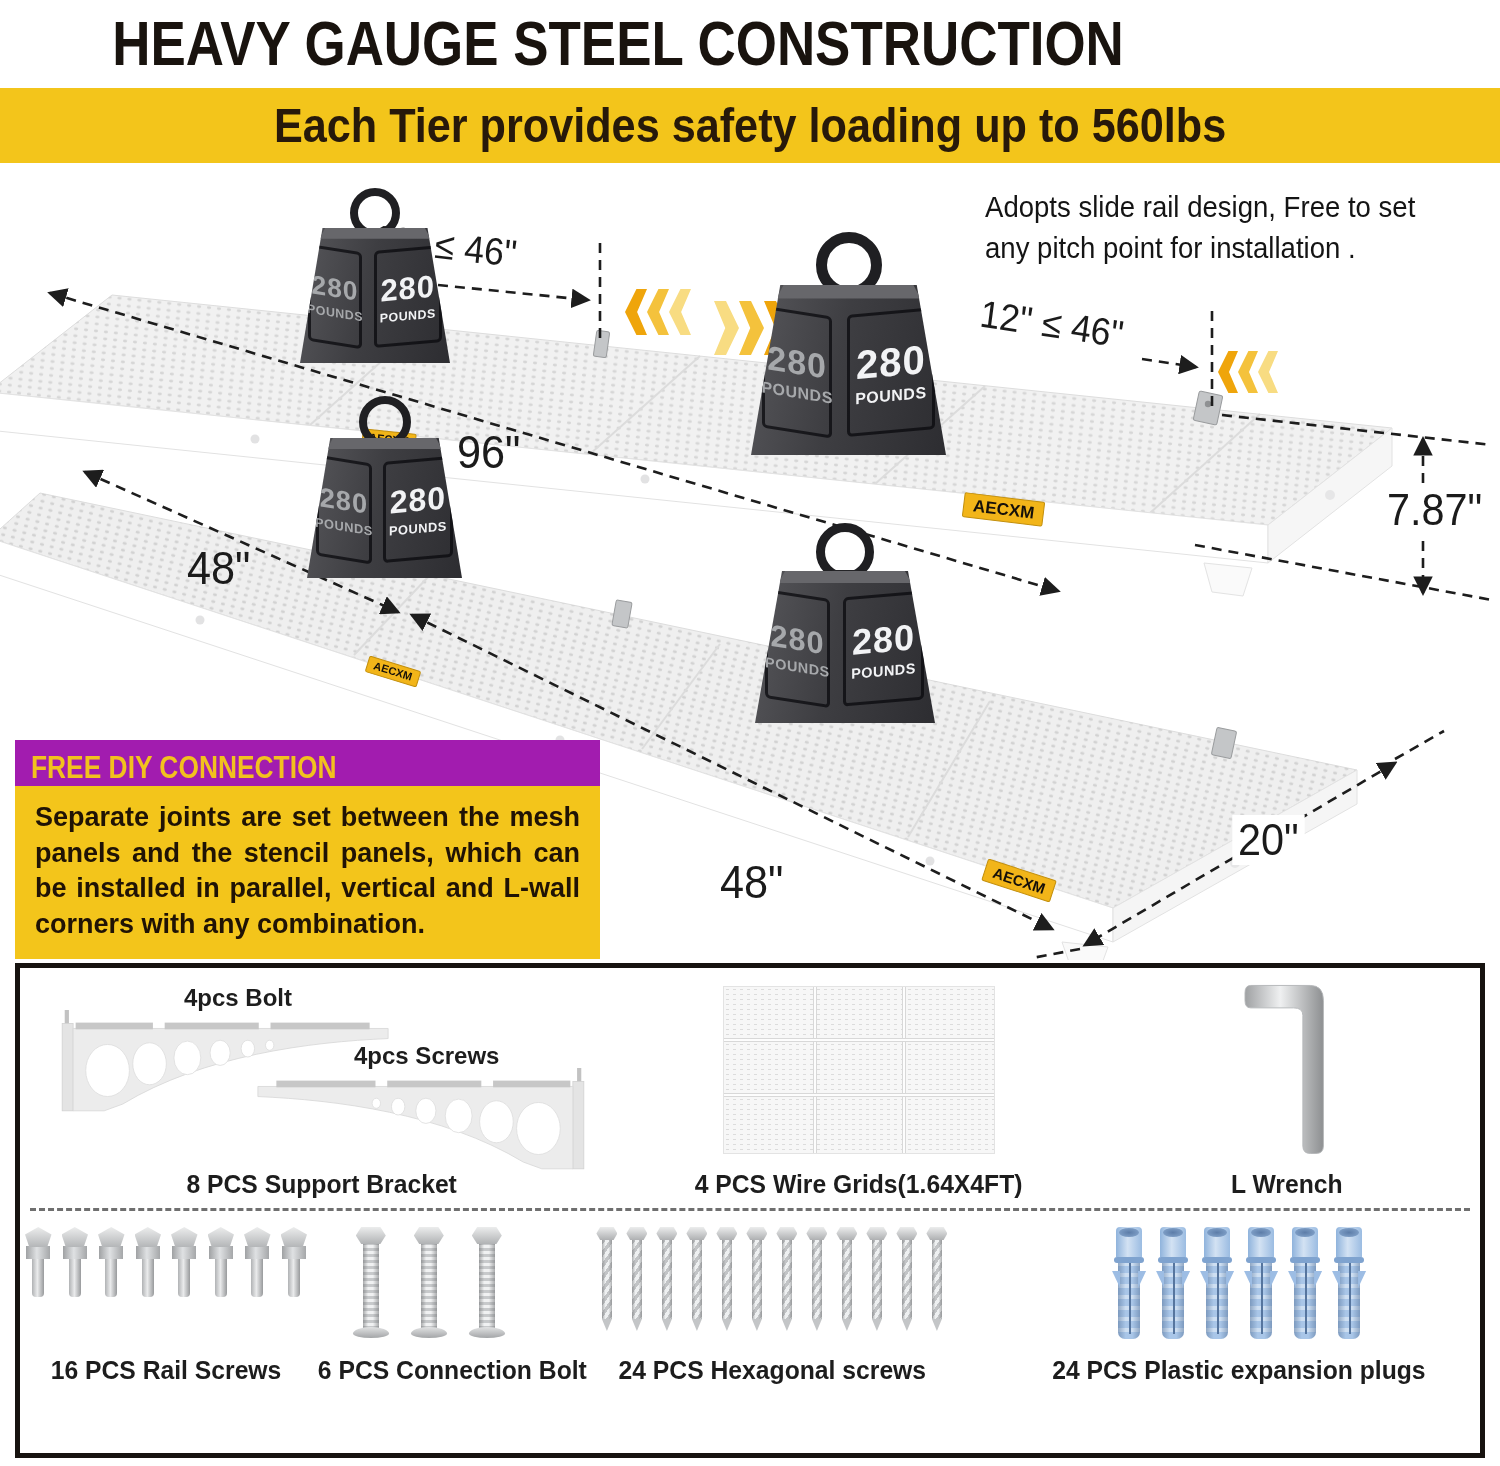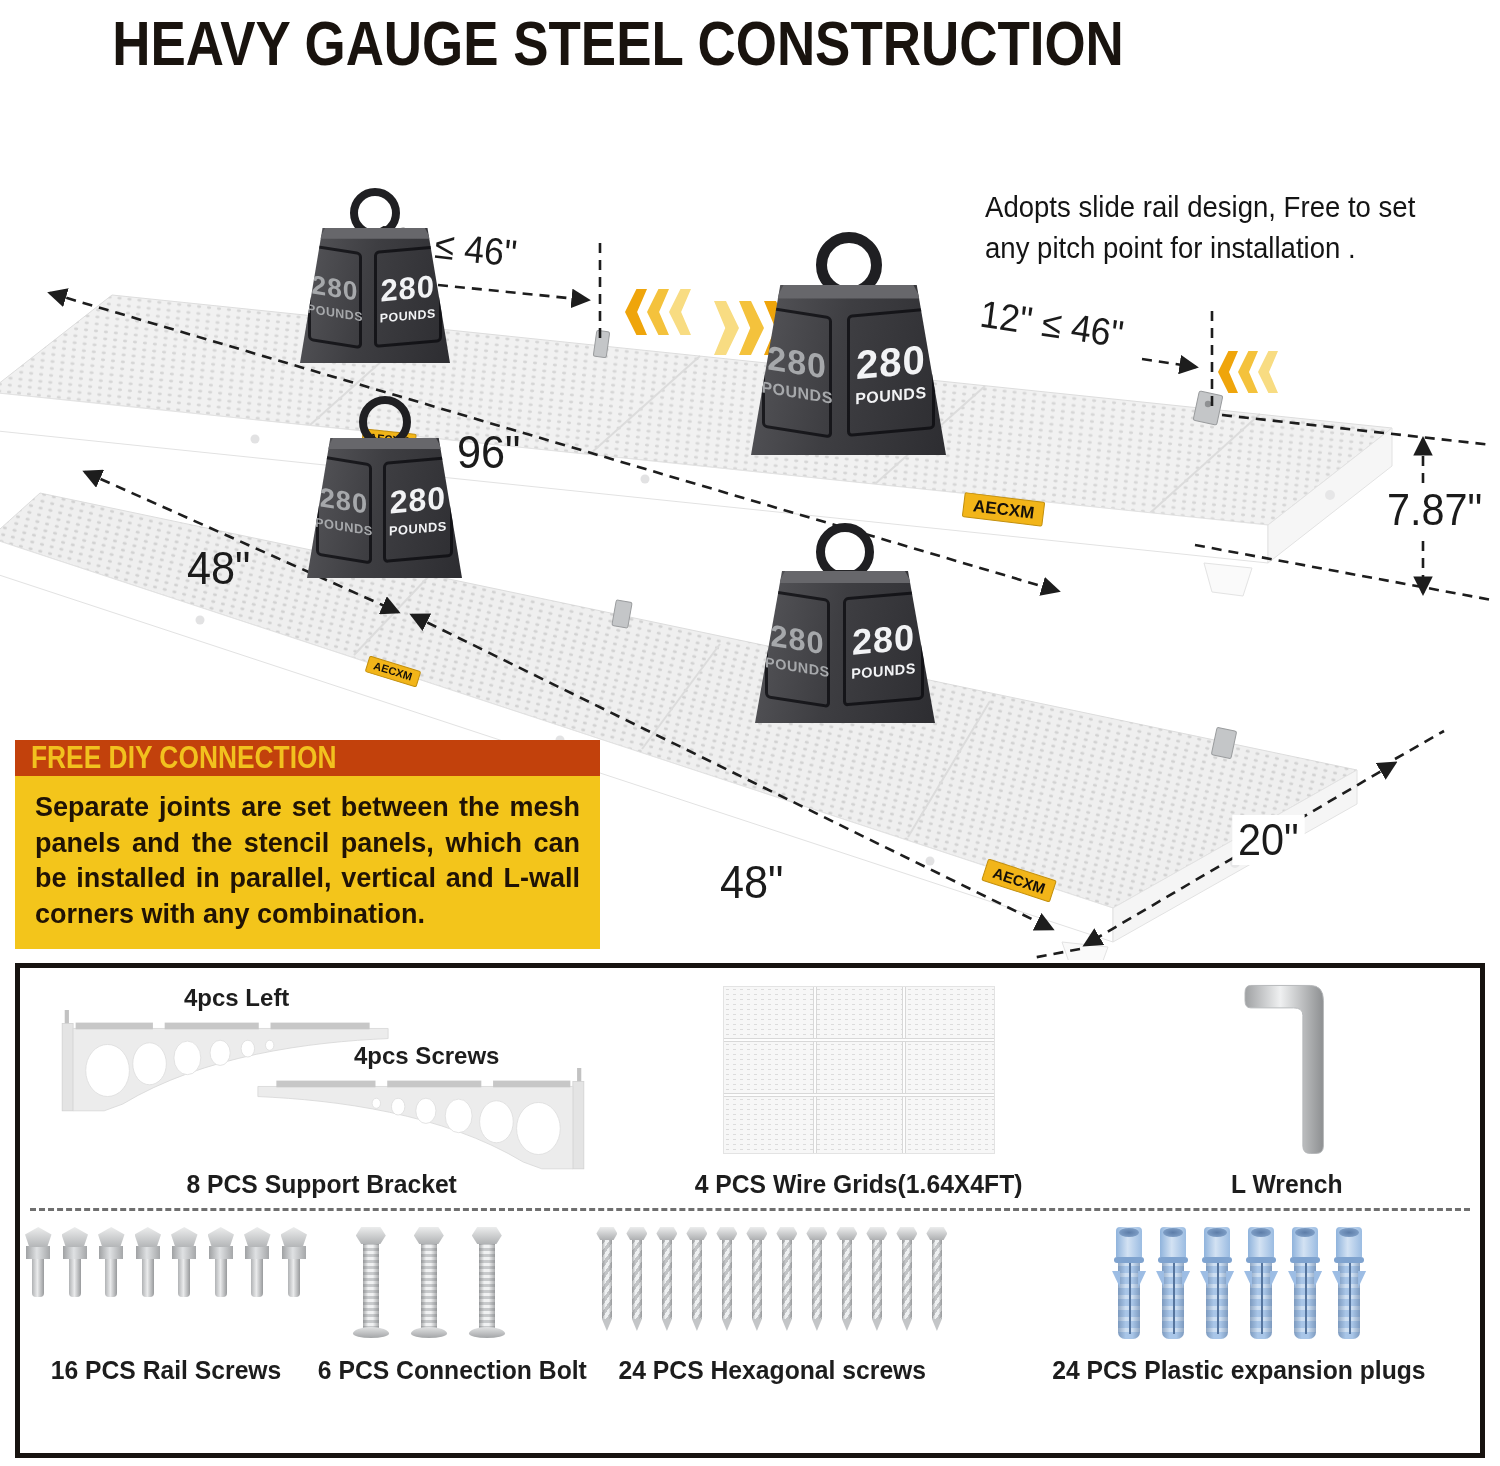--- a/index.html
+++ b/index.html
@@ -47,21 +47,21 @@
   .w-face { position:absolute; top:15%; height:72%; display:flex; flex-direction:column;
     align-items:center; justify-content:center; border:3px solid rgba(10,10,14,.75); border-radius:5px; }
   .w-face-l { left:5.5%; width:36%; transform:skewY(9deg); color:#a6a8ab; }
   .w-face-r { right:6%; width:45%; transform:skewY(-5deg); color:#f2f3f5; }
   .w-face b { font-size:var(--fs); font-weight:700; letter-spacing:1px; }
   .w-face-l b { font-size:calc(var(--fs)*.85); }
   .w-face i { font-style:normal; font-size:calc(var(--fs)*.4); font-weight:700; letter-spacing:.5px; margin-top:2px; }
 
   
   .diy { position:absolute; left:15px; top:740px; width:585px; }
-  .diy-head { background:#c2410c; height:36px; display:flex; align-items:flex-start; padding-left:16px; }
+  .diy-head { background:#a21caf; height:46px; display:flex; align-items:flex-end; padding-left:16px; }
   .diy-head span { color:#F2C11E; font-size:31px; font-weight:700; transform:scaleX(.85); transform-origin:left center; white-space:nowrap; }
   .diy-body { background:#F3C51B; padding:14px 20px 16px; font-size:27px; font-weight:700;
     color:#201305; text-align:justify; line-height:1.32; }
 
   
   .panel { position:absolute; left:15px; top:963px; width:1470px; height:495px;
     border:5px solid #171310; background:#fff; }
   .panel-banner { height:57px; background:#241B15; display:flex; align-items:center; justify-content:center; }
   .panel-banner span { color:#F2BE1D; font-size:54px; font-weight:700; transform:scaleX(.76); letter-spacing:1px; white-space:nowrap; }
   .row1 { position:relative; display:flex; height:240px; padding:0 4px; }
@@ -150,20 +150,23 @@
           <ellipse cx="221" cy="46" rx="8" ry="10"></ellipse>
           <ellipse cx="247" cy="42" rx="5" ry="6"></ellipse>
         </g>
       </g>
     </defs>
   </svg>
 
   <div class="title-wrap">
     <div class="title">HEAVY GAUGE STEEL CONSTRUCTION</div>
   </div>
+  <div class="banner">
+    <span>Each Tier provides safety loading up to 560lbs</span>
+  </div>
 
   <div class="scene">
     <svg class="bg" width="1500" height="797" viewBox="0 0 1500 797">
       <defs>
         <pattern id="dotsA" width="10" height="7" patternUnits="userSpaceOnUse" patternTransform="rotate(6)">
           <ellipse cx="3" cy="3" rx="2.1" ry="1.4" fill="#d6d6d6"></ellipse>
         </pattern>
         <pattern id="dotsB" width="10" height="7" patternUnits="userSpaceOnUse" patternTransform="rotate(14)">
           <ellipse cx="3" cy="3" rx="2.1" ry="1.4" fill="#d2d2d2"></ellipse>
         </pattern>
@@ -311,21 +314,21 @@
     <div class="diy-head">
       <span>FREE DIY CONNECTION</span>
     </div>
     <div class="diy-body">Separate joints are set between the mesh panels and the stencil panels, which can be installed in parallel, vertical and L-wall corners with any combination.</div>
   </div>
 
   <div class="panel">
 
     <div class="row1">
       <div class="col c-brackets">
-        <span class="pcs-label" style="left:160px;top:16px">4pcs Left</span>
+        <span class="pcs-label" style="left:160px;top:16px">4pcs Bolt</span>
         <span class="pcs-label" style="left:330px;top:74px">4pcs Screws</span>
         <svg class="bracket-svg" style="left:16px;top:42px" width="372" height="105" viewBox="0 0 390 125">
             <use href="#brk"></use>
           </svg>
         <svg class="bracket-svg" style="left:210px;top:100px" width="372" height="105" viewBox="0 0 390 125">
             <g transform="translate(390,0) scale(-1 1)">
               <use href="#brk"></use>
             </g>
           </svg>
         <div class="cap">8 PCS Support Bracket</div>

